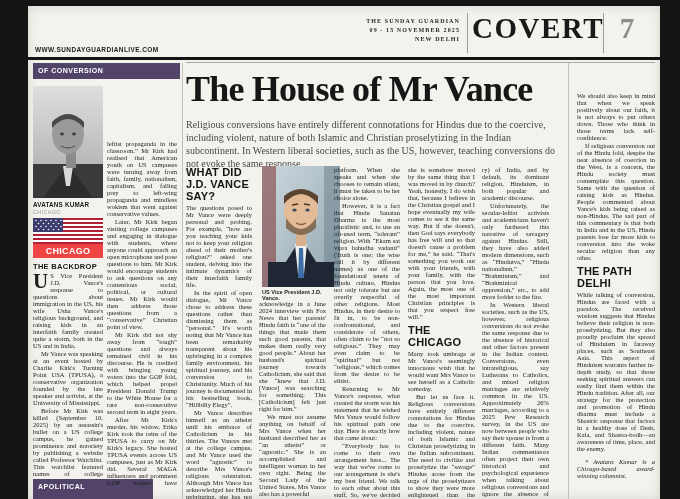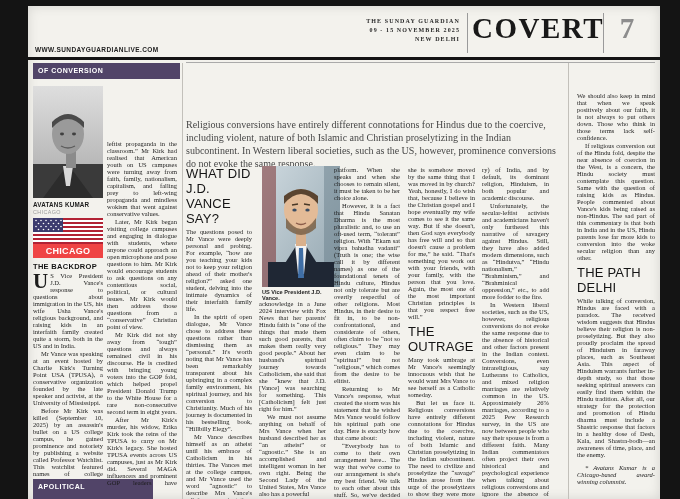--- a/index.html
+++ b/index.html
@@ -51,21 +51,21 @@
   .col1{left:158px;top:160px;width:66px;height:333px;}
   .col2{left:231px;top:294px;width:67px;height:199px;}
   .col3{left:306px;top:160px;width:66px;height:333px;}
   .col4{left:380px;top:160px;width:67px;height:333px;}
   .col5{left:454px;top:160px;width:67px;height:333px;}
   .col6{left:549px;top:86px;width:78px;height:400px;}
   .para{margin:0 0 1px;font-size:6.5px;line-height:7px;text-align:justify;text-indent:8px;}
   .para.ni{text-indent:0;}
   .para.bio{font-style:italic;margin-top:6px;}
   .subhead{margin:4px 0 2px;font-family:"Liberation Sans",sans-serif;
-    font-size:13px;font-weight:normal;letter-spacing:.2px;color:#151515;}
+    font-size:11px;font-weight:bold;letter-spacing:.2px;color:#151515;}
   .col1 .subhead:first-child{margin-top:0;}
   .dcap{float:left;font-size:21px;line-height:16px;font-weight:bold;padding:1px 2px 0 0;}
   
   .vrule{position:absolute;width:1px;background:#c2c0ba;top:57px;height:436px;}
   .vrule.sidebar{left:154px;}
   .vrule.right{left:540px;}
   .main-top-rule{position:absolute;left:158px;top:56px;width:469px;height:1px;background:#aaa;}
   
   .headline{position:absolute;left:158px;top:62px;width:380px;white-space:nowrap;
     font-size:36px;font-weight:bold;letter-spacing:-.8px;color:#161616;}
@@ -170,21 +170,22 @@
       <p class="para ni">leftist propaganda in the classroom.” Mr Kirk had realised that American youth on US campuses were turning away from faith, family, nationalism, capitalism, and falling prey to left-wing propaganda and mindless wokism that went against conservative values.</p>
       <p class="para">Later, Mr Kirk began visiting college campuses and engaging in dialogue with students, where anyone could approach an open microphone and pose questions to him. Mr Kirk would encourage students to ask questions on any contentious social, political, or cultural issues. Mr Kirk would then address those questions from a “conservative” Christian point of view.</p>
       <p class="para">Mr Kirk did not shy away from “tough” questions and always remained civil in his discourse. He is credited with bringing young voters into the GOP fold, which helped propel President Donald Trump to the White House for a rare non-consecutive second term in eight years.</p>
       <p class="para">After Mr Kirk's murder, his widow, Erika Kirk took the reins of the TPUSA to carry on Mr Kirk's legacy. She hosted TPUSA events across US campuses, just as Mr Kirk did. Several MAGA influencers and prominent GOP leaders have participated in these events, where students posed questions to the speakers. Mr Vance was speaking at a similar event at the University of Mississippi.</p>
     </div>
 
   <div class="vrule sidebar"></div>
   <div class="vrule right"></div>
   <div class="main-top-rule"></div>
 
-  <div class="deck">Religious conversions have entirely different connotations for Hindus due to the coercive, including violent, nature of both Islamic and Christian proselytizing in the Indian subcontinent. In Western liberal societies, such as the US, however, prominence conversions do not evoke the same response.</div>
+  <div class="headline">The House of Mr Vance</div>
+  <div class="deck">Religious conversions have entirely different connotations for Hindus due to the coercive, including violent, nature of both Islamic and Christian proselytizing in the Indian subcontinent. In Western liberal societies, such as the US, however, teaching conversions do not evoke the same response.</div>
 
   <div class="vance-photo">
     <svg width="78" height="121" viewBox="0 0 78 121">
       <defs>
         <linearGradient id="vbg" x1="0" y1="0" x2="1" y2="1">
           <stop offset="0" stop-color="#cdd8de"></stop>
             <stop offset="1" stop-color="#93a6b0"></stop>
         </linearGradient>
       </defs>
       <rect width="78" height="121" fill="url(#vbg)"></rect>
@@ -217,21 +218,21 @@
       <p class="para">We must not assume anything on behalf of Mrs Vance when her husband described her as “an atheist” or “agnostic.” She is an accomplished and intelligent woman in her own right. Being the Second Lady of the United States, Mrs Vance also has a powerful</p>
     </div>
   <div class="col col3">
       <p class="para ni">platform. When she speaks and when she chooses to remain silent, it must be taken to be her choice alone.</p>
       <p class="para">However, it is a fact that Hindu Sanatan Dharma is the most pluralistic and, to use an oft-used term, “tolerant” religion. With “Ekam sat vipra bahudha vadanti” (Truth is one; the wise call it by different names) as one of the foundational tenets of Hindu culture, Hindus not only tolerate but are overtly respectful of other religions. Most Hindus, in their desire to fit in, to be non-confrontational, and considerate of others, often claim to be “not so religious.” They may even claim to be “spiritual” but not “religious,” which comes from the desire to be elitist.</p>
       <p class="para">Returning to Mr Vance's response, what created the storm was his statement that he wished Mrs Vance would follow his spiritual path one day. Here is exactly how that came about:</p>
       <p class="para">“Everybody has to come to their own arrangement here... The way that we've come to our arrangement is she's my best friend. We talk to each other about this stuff. So, we've decided to raise our kids Christian. Most Sundays, Usha will come with me to church. Do I hope, eventually, that</p>
     </div>
   <div class="col col4">
       <p class="para ni">she is somehow moved by the same thing that I was moved in by church? Yeah, honestly, I do wish that, because I believe in the Christian gospel and I hope eventually my wife comes to see it the same way. But if she doesn't, then God says everybody has free will and so that doesn't cause a problem for me,” he said. “That's something you work out with your friends, with your family, with the person that you love. Again, the most one of the most important Christian principles is that you respect free will.”</p>
-      <h4 class="subhead">THE OUTRAGE</h4>
+      <h4 class="subhead">THE CHICAGO</h4>
       <p class="para ni">Many took umbrage at Mr Vance's seemingly innocuous wish that he would want Mrs Vance to see herself as a Catholic someday.</p>
       <p class="para">But let us face it. Religious conversions have entirely different connotations for Hindus due to the coercive, including violent, nature of both Islamic and Christian proselytizing in the Indian subcontinent. The need to civilize and proselytize the “savage” Hindus arose from the urge of the proselytizers to show they were more enlightened than the Hindus. The negativity toward Hindus was the result of the etic colonial/Orientalist presentation (caste, cow, and cur-</p>
     </div>
   <div class="col col5">
       <p class="para ni">ry) of India, and by default, its dominant religion, Hinduism, in both popular and academic discourse.</p>
       <p class="para">Unfortunately, the secular-leftist activists and academicians haven't only furthered this narrative of savagery against Hindus. Still, they have also added modern dimensions, such as “Hindutva,” “Hindu nationalism,” “Brahminism,” and “Brahminical oppression,” etc., to add more fodder to the fire.</p>
       <p class="para">In Western liberal societies, such as the US, however, religious conversions do not evoke the same response due to the absence of historical and other factors present in the Indian context. Conversions, even intrareligious, say Lutherans to Catholics, and mixed religion marriages are relatively common in the US. Approximately 26% marriages, according to a 2025 Pew Research survey, in the US are now between people who say their spouse is from a different faith. Many Indian commentators often project their own historical and psychological experience when talking about religious conversions and ignore the absence of such aspects in the overall consciousness in the West in their commentary.</p>
     </div>
   <div class="col col6">
       <p class="para ni">We should also keep in mind that when we speak positively about our faith, it is not always to put others down. Those who think in those terms lack self-confidence.</p>

